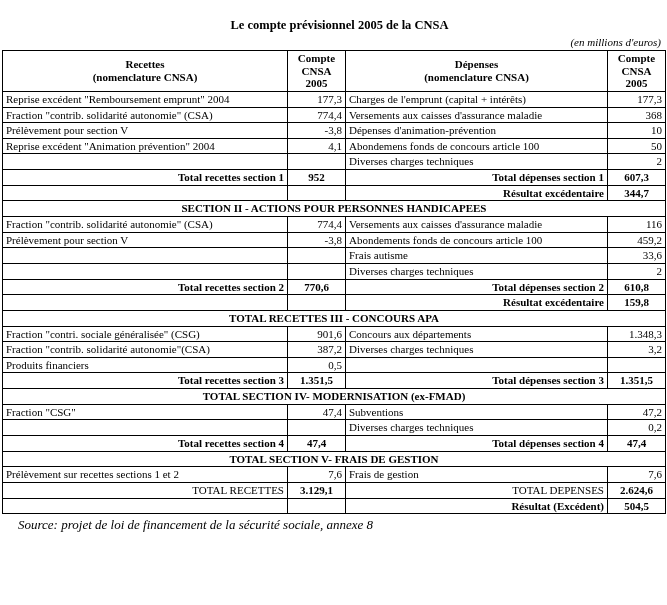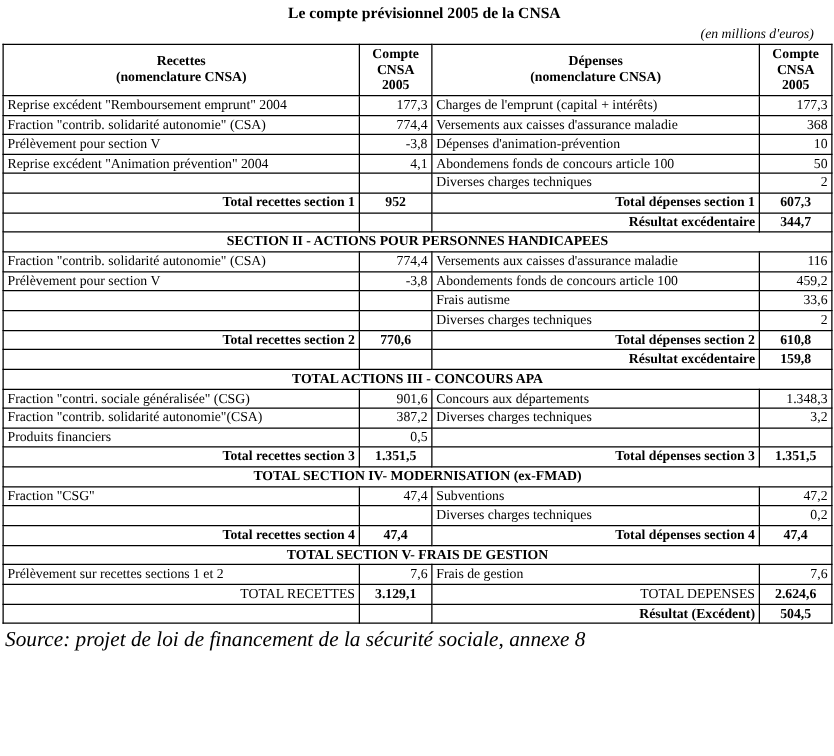--- a/index.html
+++ b/index.html
@@ -19,26 +19,27 @@
     width: 667px;
     height: 605px;
     box-sizing: border-box;
     position: relative;
   }
   .doc-title {
     text-align: center;
     font-weight: bold;
     font-size: 12.5px;
     padding: 3px 0 3px 12px;
+    margin-top: 15px;
   }
   .units-line {
     text-align: right;
     font-style: italic;
     font-size: 11px;
-    padding: 0 16px 2px 0;
+    padding: 0 6px 2px 0;
   }
   table.main {
     border-collapse: collapse;
     width: 663px;
     margin: 0 2px;
     table-layout: fixed;
   }
   table.main td, table.main th {
     border: 1px solid #000000;
     padding: 1px 3px;
@@ -87,22 +88,22 @@
     font-weight: normal;
     font-size: 11.5px;
   }
   .grand-num {
     text-align: center;
     font-weight: bold;
     font-size: 11.5px;
   }
   .source {
     font-style: italic;
-    font-size: 17px;
-    padding: 3px 0 0 4px;
+    font-size: 13px;
+    padding: 3px 0 0 18px;
   }
   .empty { }
 </style>
 </head>
 <body>
 
 <div class="page">
 
   <div class="doc-title">Le compte prévisionnel 2005 de la CNSA</div>
   <div class="units-line">(en millions d'euros)</div>
@@ -214,21 +215,21 @@
         <td class="tot-num">610,8</td>
       </tr>
       <tr>
         <td class="empty">&nbsp;</td>
         <td class="empty">&nbsp;</td>
         <td class="res-lbl">Résultat excédentaire</td>
         <td class="res-num">159,8</td>
       </tr>
 
       <tr>
-        <td class="section-head" colspan="4">TOTAL ACTIONS III - CONCOURS APA</td>
+        <td class="section-head" colspan="4">TOTAL RECETTES III - CONCOURS APA</td>
       </tr>
       <tr>
         <td class="lbl">Fraction "contri. sociale généralisée" (CSG)</td>
         <td class="num">901,6</td>
         <td class="lbl">Concours aux départements</td>
         <td class="num">1.348,3</td>
       </tr>
       <tr>
         <td class="lbl">Fraction "contrib. solidarité autonomie"(CSA)</td>
         <td class="num">387,2</td>

